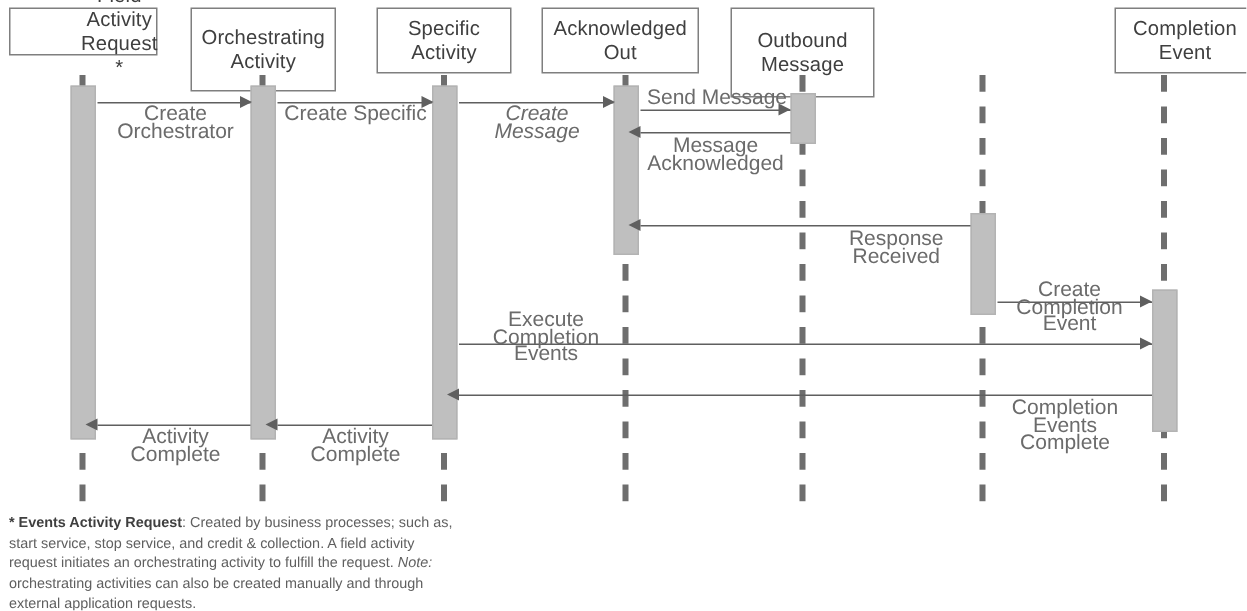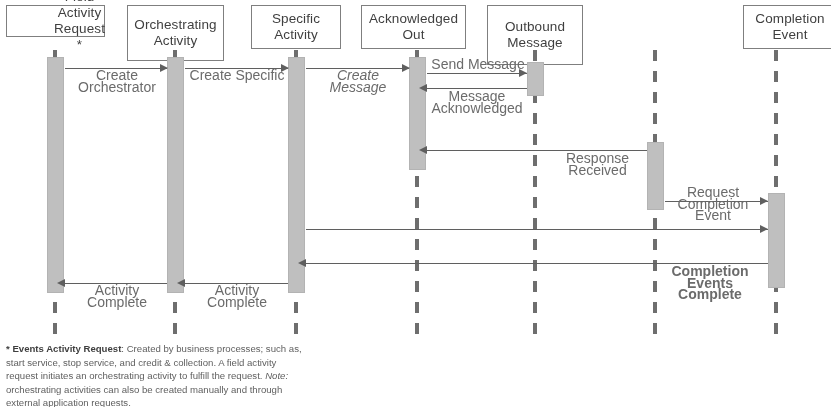--- a/index.html
+++ b/index.html
@@ -157,28 +157,30 @@
   <div class="arrow-head left" style="left:419px; top:84px;"></div>
   <div class="msg-label" style="left:427px; top:91px; width:100px;">Message
 Acknowledged</div>
 
   <div class="msg-line" style="left:427px; top:150px; width:220px;"></div>
   <div class="arrow-head left" style="left:419px; top:146px;"></div>
   <div class="msg-label" style="left:546px; top:153px; width:103px; text-align:center;">Response Received</div>
 
   <div class="msg-line" style="left:665px; top:201px; width:103px;"></div>
   <div class="arrow-head right" style="left:760px; top:197px;"></div>
-  <div class="msg-label" style="left:658px; top:187px; width:110px;">Request Completion Event</div>
+  <div class="msg-label" style="left:658px; top:187px; width:110px;">Create Completion Event</div>
 
   <div class="msg-line" style="left:306px; top:229px; width:462px;"></div>
   <div class="arrow-head right" style="left:760px; top:225px;"></div>
+  <div class="msg-label" style="left:312px; top:207px; width:104px;">Execute Completion
+Events</div>
 
   <div class="msg-line" style="left:306px; top:263px; width:462px;"></div>
   <div class="arrow-head left" style="left:298px; top:259px;"></div>
-  <div class="msg-label" style="left:655px; top:266px; width:110px;font-weight:bold;">Completion Events
+  <div class="msg-label" style="left:655px; top:266px; width:110px;">Completion Events
 Complete</div>
 
   <div class="msg-line" style="left:185px; top:283px; width:103px;"></div>
   <div class="arrow-head left" style="left:177px; top:279px;"></div>
   <div class="msg-label" style="left:186px; top:285px; width:102px;">Activity Complete</div>
 
   <div class="msg-line" style="left:65px; top:283px; width:102px;"></div>
   <div class="arrow-head left" style="left:57px; top:279px;"></div>
   <div class="msg-label" style="left:66px; top:285px; width:102px;">Activity Complete</div>
 

